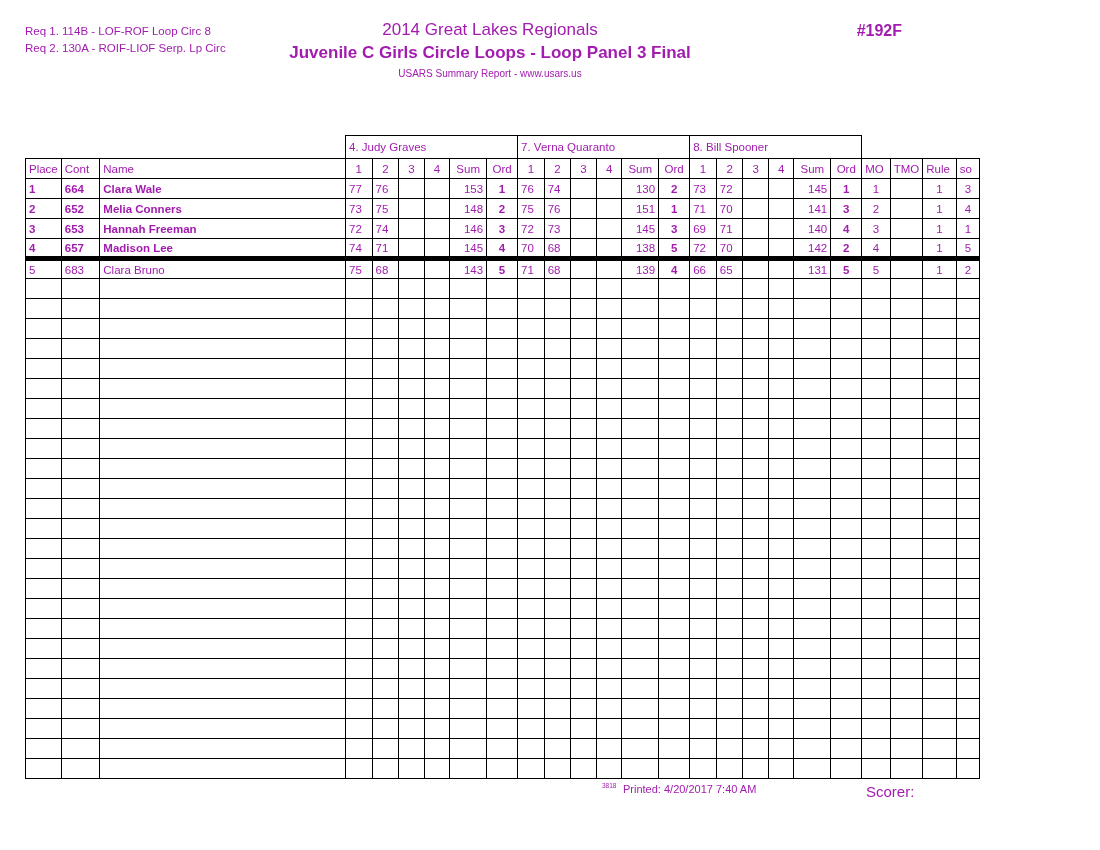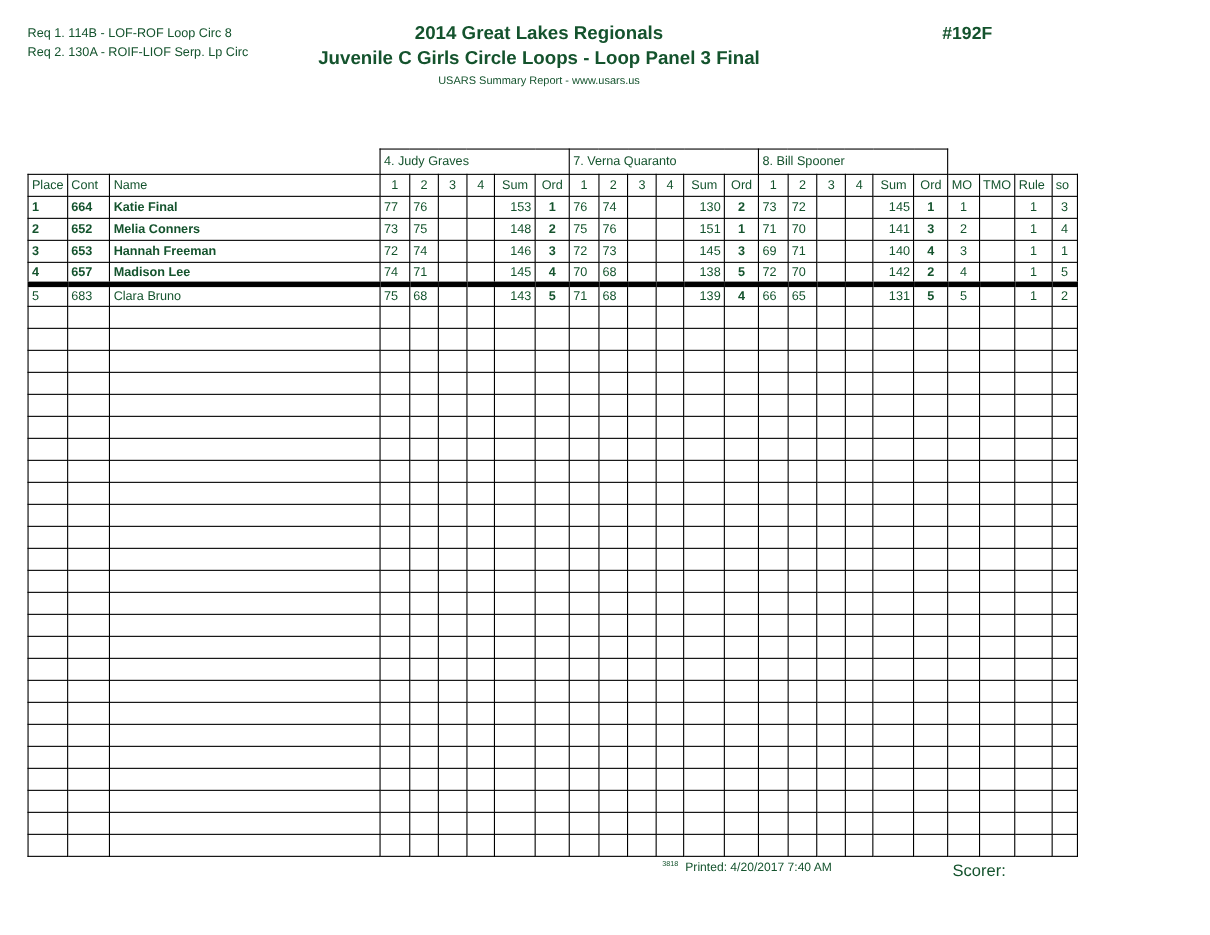--- a/index.html
+++ b/index.html
@@ -2,28 +2,28 @@
 <html><head>
 <meta charset="utf-8">
 <style>
   * { box-sizing: border-box; }
   html, body { margin: 0; padding: 0; background: #ffffff; }
   .page {
     position: relative;
     width: 980px;
     height: 850px;
     background: #ffffff;
-    color: #14532d;
+    color: #a21caf;
     font-family: "Liberation Sans", sans-serif;
     overflow: hidden;
   }
   
   .req-block { position: absolute; left: 25px; top: 23px; font-size: 11.5px; line-height: 17px; }
   .title-block { position: absolute; left: 0; top: 20px; width: 100%; text-align: center; }
-  .title  { font-size: 17px; font-weight: bold; }
+  .title  { font-size: 17px; font-weight: normal; }
   .venue  { font-size: 13.5px; margin-top: 5px; }
   .event  { font-size: 17px; font-weight: bold; margin-top: 3px; }
   .report { font-size: 10px; margin-top: 5px; }
   .event-num { position: absolute; top: 22px; right: 78px; font-size: 16px; font-weight: bold; }
 
   
   table.results {
     position: absolute;
     left: 25px;
     top: 135px;
@@ -134,21 +134,21 @@
           <td>MO</td>
           <td>TMO</td>
           <td>Rule</td>
           <td>so</td>
         </tr>
       </thead>
     <tbody id="table-body">
         <tr class="bold-row">
           <td class="bcell">1</td>
           <td class="bcell">664</td>
-          <td class="bcell">Katie Final</td>
+          <td class="bcell">Clara Wale</td>
           <td>77</td>
           <td>76</td>
           <td></td>
           <td></td>
           <td class="r">153</td>
           <td class="thick ordb">1</td>
           <td>76</td>
           <td>74</td>
           <td></td>
           <td></td>

